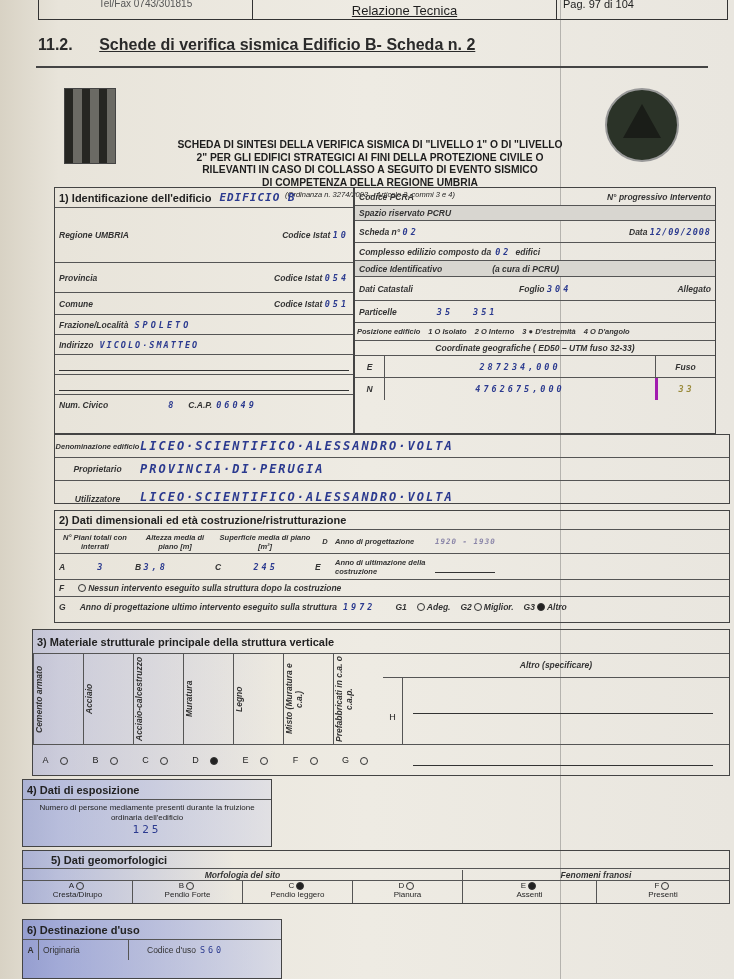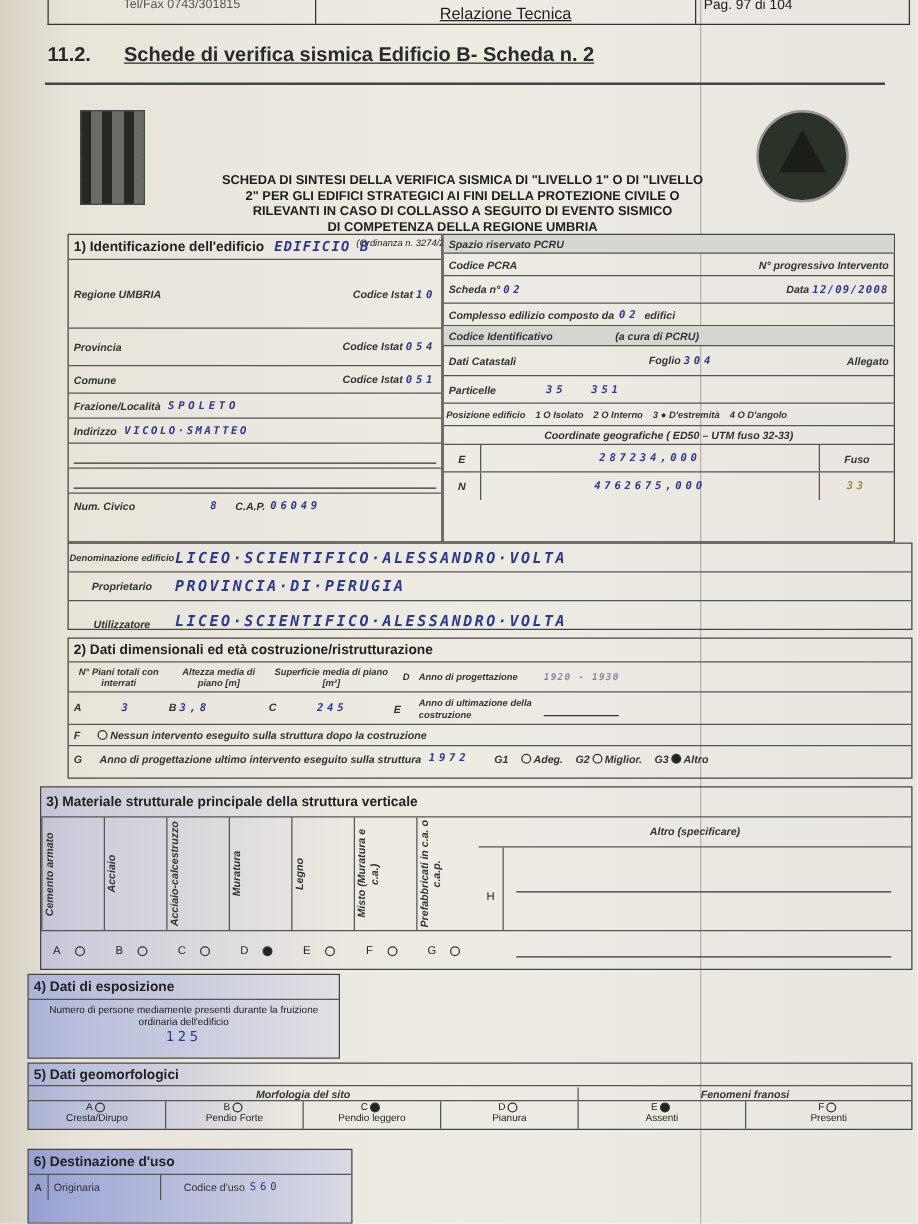--- a/index.html
+++ b/index.html
@@ -105,26 +105,26 @@
       </div>
     <div class="cell-row" style="height:20px;padding:0 4px;">
         <span>Num. Civico</span>
         <span class="hand" style="margin-left:60px;">8</span>
         <span style="margin-left:12px;">C.A.P.</span>
         <span class="hand" style="margin-left:4px;">06049</span>
       </div>
   </div>
 
   <div class="box" style="left:314px;top:121px;width:362px;height:247px;">
-    <div class="cell-row" style="height:15px;padding:0 4px;background:#d8d6d0;">
-        <span>Spazio riservato PCRU</span>
-      </div>
     <div class="cell-row" style="height:18px;padding:0 4px;justify-content:space-between;">
         <span>Codice PCRA</span>
         <span>N° progressivo Intervento</span>
+      </div>
+    <div class="cell-row" style="height:15px;padding:0 4px;background:#d8d6d0;">
+        <span>Spazio riservato PCRU</span>
       </div>
     <div class="cell-row" style="height:22px;padding:0 4px;justify-content:space-between;">
         <span><span>Scheda n°</span> <span class="hand">02</span></span>
         <span><span>Data</span> <span class="hand" style="letter-spacing:1px;">12/09/2008</span></span>
       </div>
     <div class="cell-row" style="height:18px;padding:0 4px;">
         <span>Complesso edilizio composto da</span>
         <span class="hand" style="margin:0 4px;">02</span>
         <span>edifici</span>
       </div>
@@ -153,21 +153,21 @@
         <span>Coordinate geografiche ( ED50 – UTM fuso 32-33)</span>
       </div>
     <div class="cell-row" style="height:22px;">
         <span style="width:30px;text-align:center;border-right:1px solid #555;height:100%;line-height:22px;">E</span>
         <span class="hand" style="flex:1;text-align:center;">287234,000</span>
         <span style="width:60px;text-align:center;border-left:1px solid #555;height:100%;line-height:22px;">Fuso</span>
       </div>
     <div class="cell-row" style="height:22px;">
         <span style="width:30px;text-align:center;border-right:1px solid #555;height:100%;line-height:22px;">N</span>
         <span class="hand" style="flex:1;text-align:center;">4762675,000</span>
-        <span class="hand" style="width:60px;text-align:center;border-left:1px solid #a21caf;height:100%;line-height:22px;color:#9a8a3a;">33</span>
+        <span class="hand" style="width:60px;text-align:center;border-left:3px solid #a21caf;height:100%;line-height:22px;color:#9a8a3a;">33</span>
       </div>
   </div>
 
   <div class="box" style="left:14px;top:368px;width:676px;height:70px;">
     <div class="cell-row" style="height:23px;">
         <span style="width:85px;text-align:center;font-size:7.5px;">Denominazione edificio</span>
         <span class="hand" style="letter-spacing:2px;font-size:12px;">LICEO·SCIENTIFICO·ALESSANDRO·VOLTA</span>
       </div>
     <div class="cell-row" style="height:23px;">
         <span style="width:85px;text-align:center;">Proprietario</span>
@@ -261,21 +261,21 @@
 
   <div class="box" style="left:-18px;top:713px;width:250px;height:68px;background:linear-gradient(90deg,rgba(110,130,220,.45),rgba(200,205,235,.3));">
     <div class="cell-row" style="height:20px;">
         <span class="sec-head">4) Dati di esposizione</span>
       </div>
     <div style="font-size:8px;text-align:center;padding-top:3px;line-height:10px;">Numero di persone mediamente presenti durante la fruizione ordinaria dell'edificio</div>
     <div class="hand" style="text-align:center;font-size:11px;">125</div>
   </div>
 
   <div class="box" style="left:-18px;top:784px;width:708px;height:54px;background:linear-gradient(90deg,rgba(110,130,220,.45),transparent 30%);">
-    <div class="cell-row" style="height:18px;">
+    <div class="cell-row" style="height:18px;padding-left:24px;">
         <span class="sec-head">5) Dati geomorfologici</span>
       </div>
     <div class="cell-row" style="height:12px;">
         <span class="lbl" style="width:440px;text-align:center;border-right:1px solid #555;">Morfologia del sito</span>
         <span class="lbl" style="flex:1;text-align:center;">Fenomeni franosi</span>
       </div>
     <div style="display:flex;height:22px;font-size:8px;text-align:center;">
       <div style="width:110px;border-right:1px solid #555;">A<span class="radio"></span><br><span>Cresta/Dirupo</span></div>
       <div style="width:110px;border-right:1px solid #555;">B<span class="radio"></span><br><span>Pendio Forte</span></div>
       <div style="width:110px;border-right:1px solid #555;">C<span class="radio on"></span><br><span>Pendio leggero</span></div>

